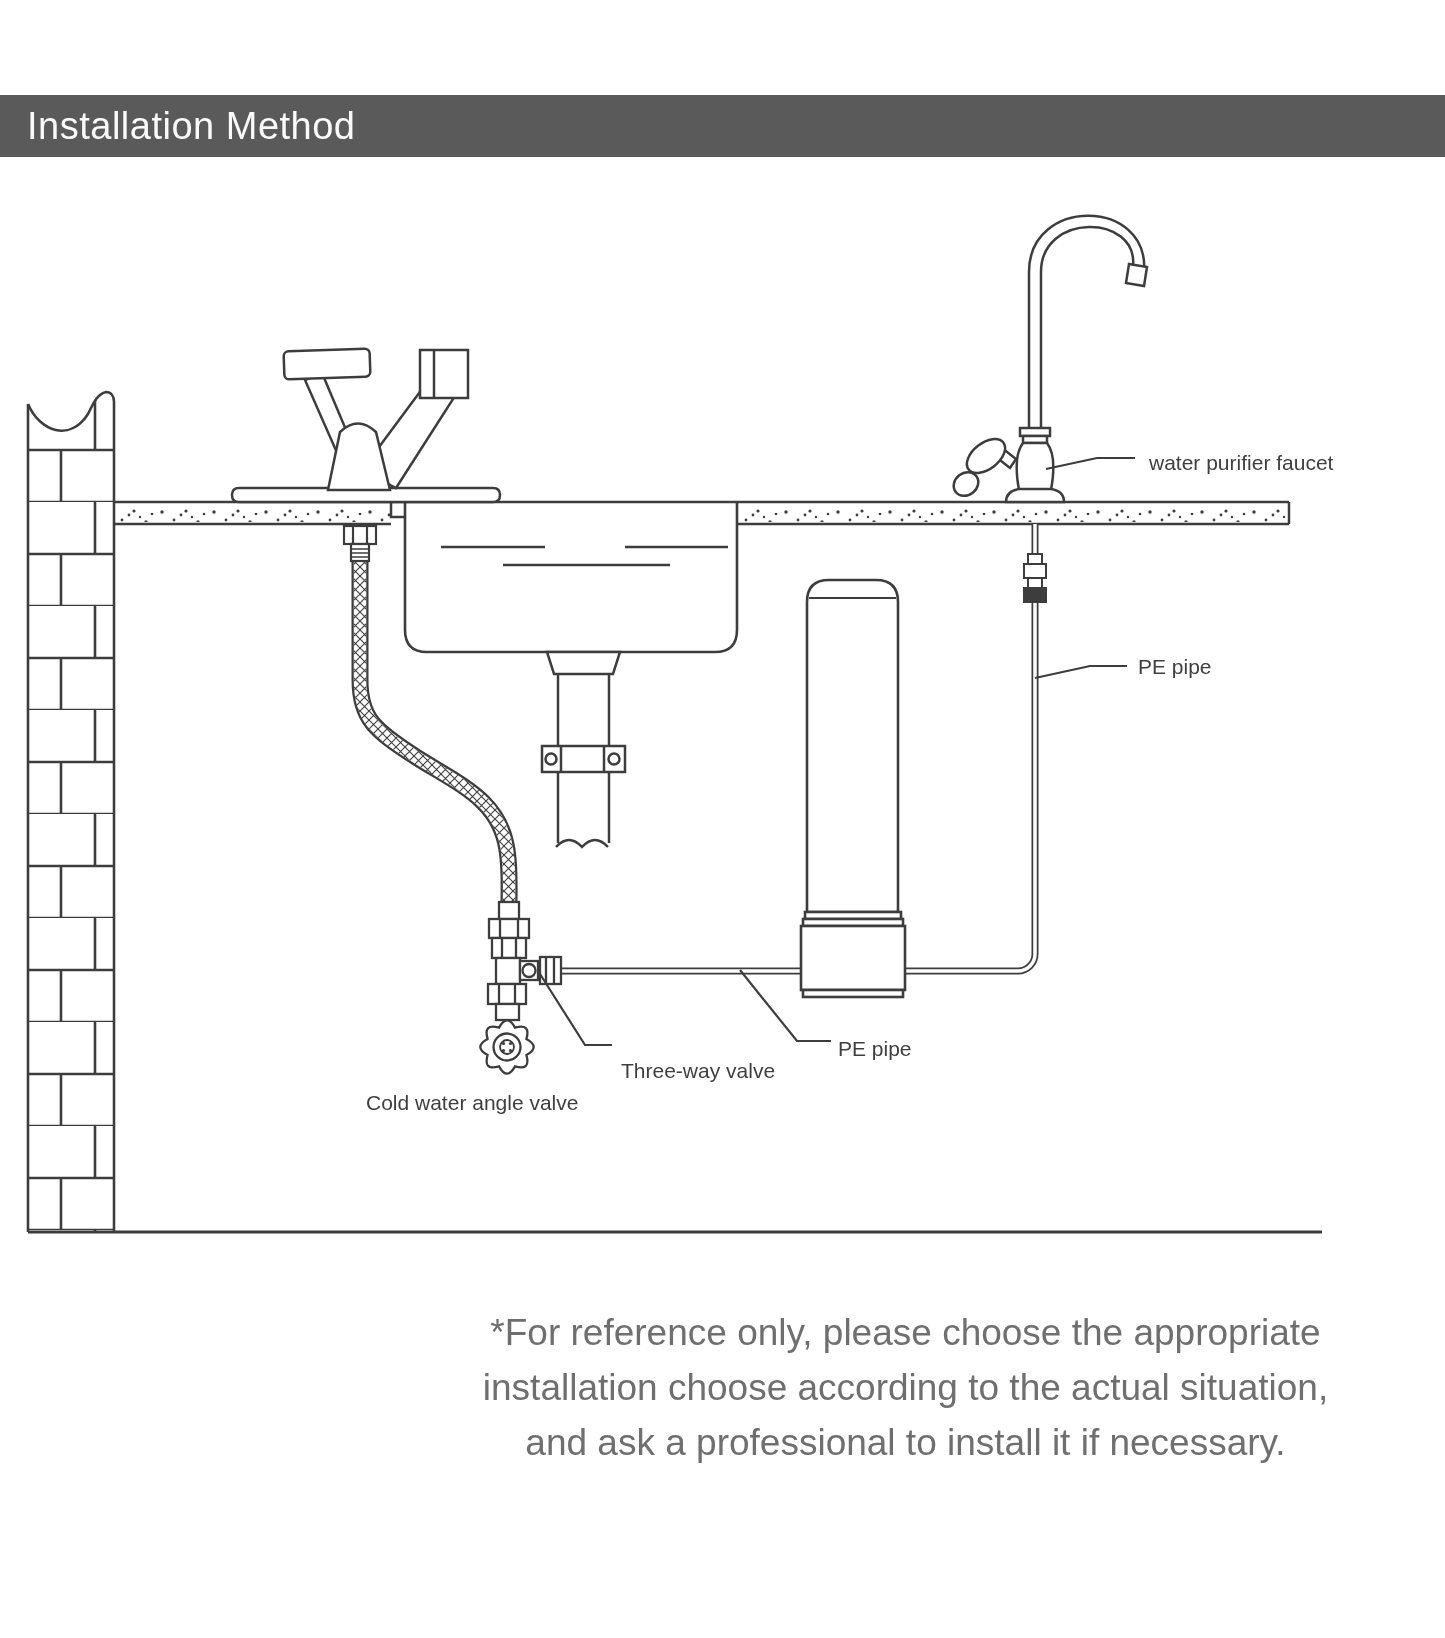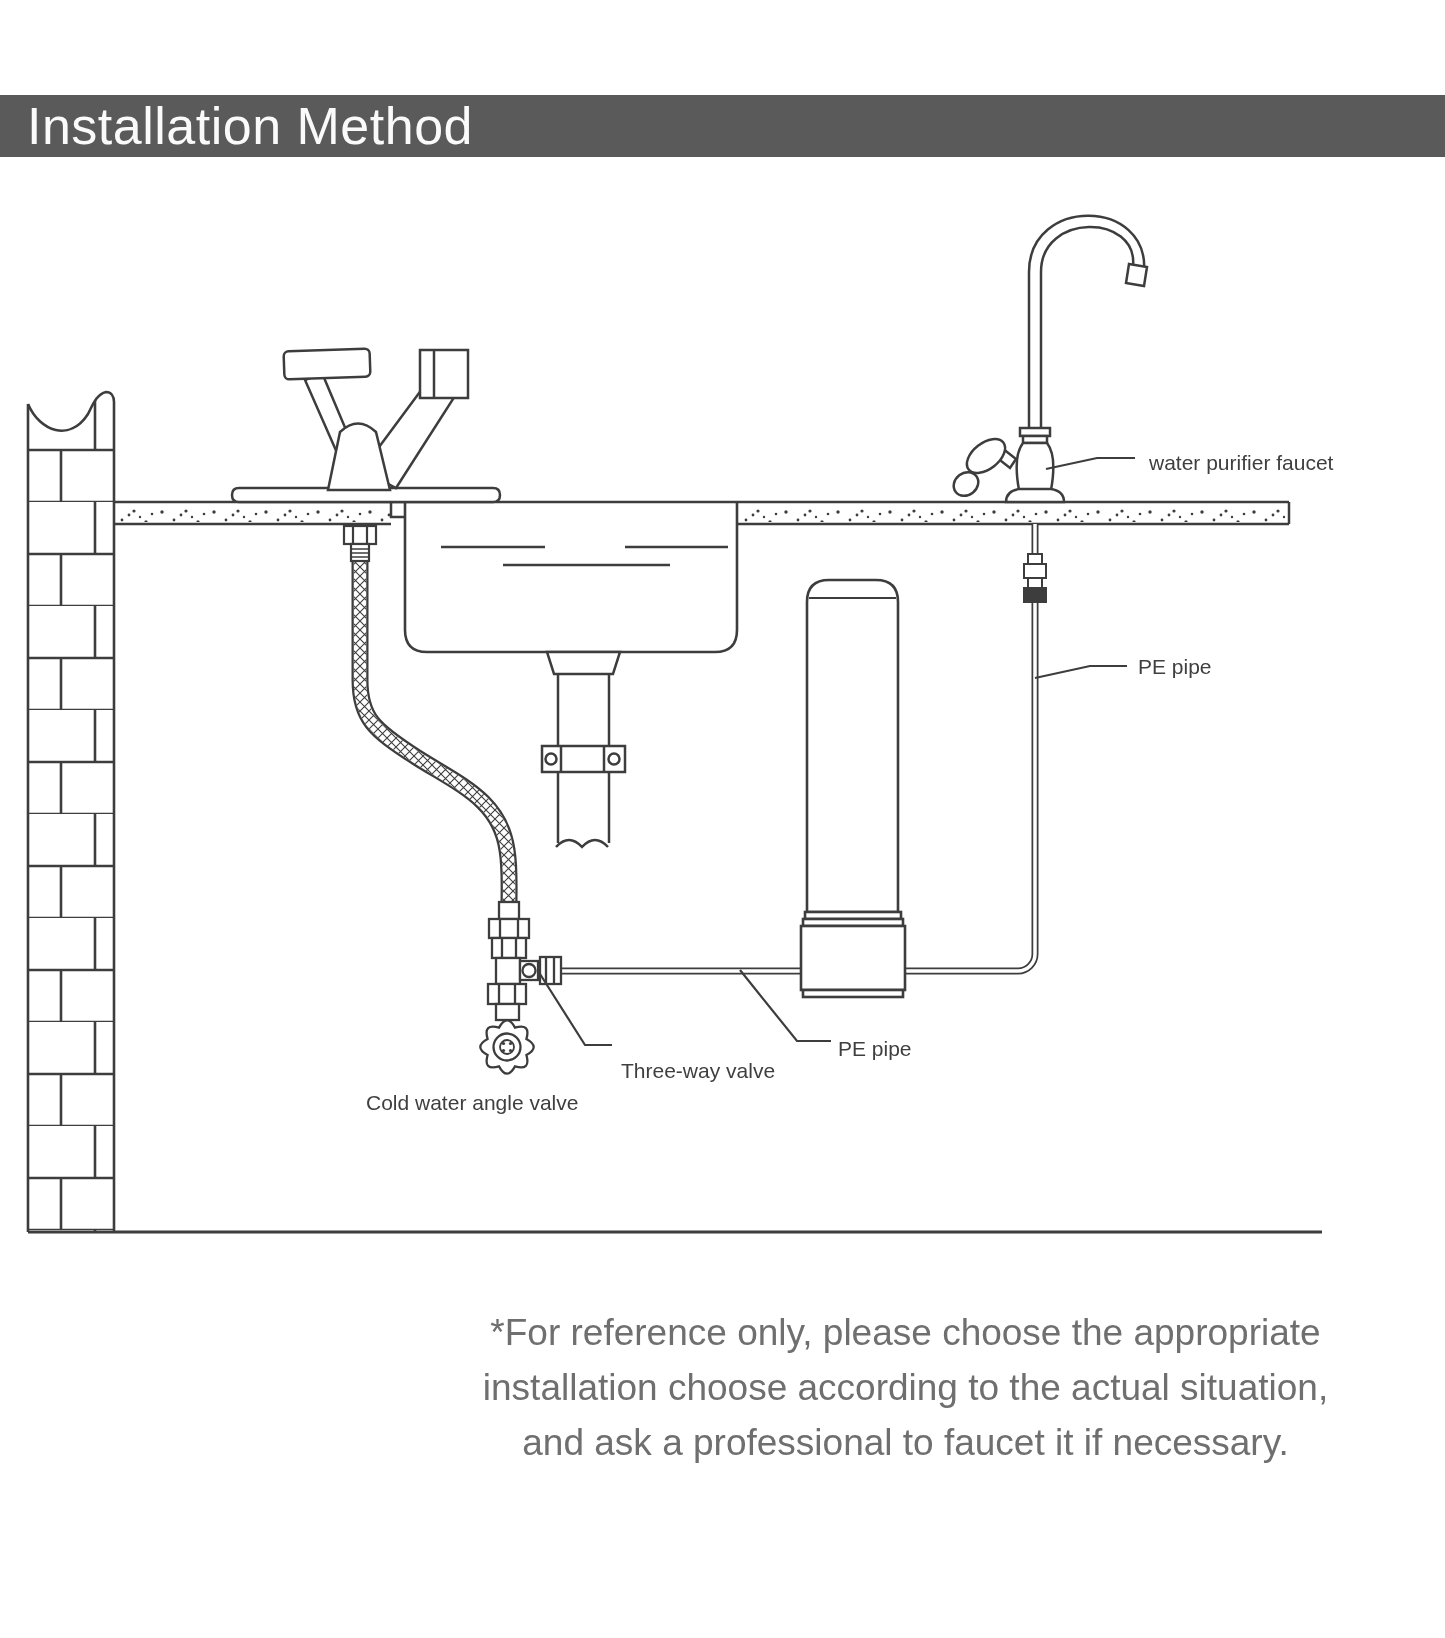--- a/index.html
+++ b/index.html
@@ -2,21 +2,21 @@
 <html><head>
 <meta charset="utf-8">
 <style>
   html,body{margin:0;padding:0;background:#ffffff;}
   #canvas{
     position:relative;width:1445px;height:1638px;background:#ffffff;overflow:hidden;
     font-family:"Liberation Sans",sans-serif;
   }
   #header-bar{
     position:absolute;left:0;top:95px;width:1445px;height:62px;
-    background:#5a5a5a;color:#fafafa;font-size:52px;line-height:62px;
+    background:#5a5a5a;color:#fafafa;font-size:38px;line-height:62px;
     padding-left:27px;box-sizing:border-box;letter-spacing:0.5px;
   }
   #diagram-svg{position:absolute;left:0;top:0;}
   .dlabel{
     position:absolute;color:#3f3f3f;font-size:21px;line-height:34px;white-space:nowrap;
   }
   #label-water-purifier-faucet{left:1149px;top:446px;}
   #label-pe-pipe-upper{left:1138px;top:650px;}
   #label-pe-pipe-lower{left:838px;top:1032px;}
   #label-three-way-valve{left:621px;top:1054px;}
@@ -200,16 +200,16 @@
 
   <div class="dlabel" id="label-water-purifier-faucet">water purifier faucet</div>
   <div class="dlabel" id="label-pe-pipe-upper">PE pipe</div>
   <div class="dlabel" id="label-pe-pipe-lower">PE pipe</div>
   <div class="dlabel" id="label-three-way-valve">Three-way valve</div>
   <div class="dlabel" id="label-cold-water-angle-valve">Cold water angle valve</div>
 
   <div id="footer-note">
     <div>*For reference only, please choose the appropriate</div>
     <div>installation choose according to the actual situation,</div>
-    <div>and ask a professional to faucet it if necessary.</div>
+    <div>and ask a professional to install it if necessary.</div>
   </div>
 
 </div>
 
 </body></html>

